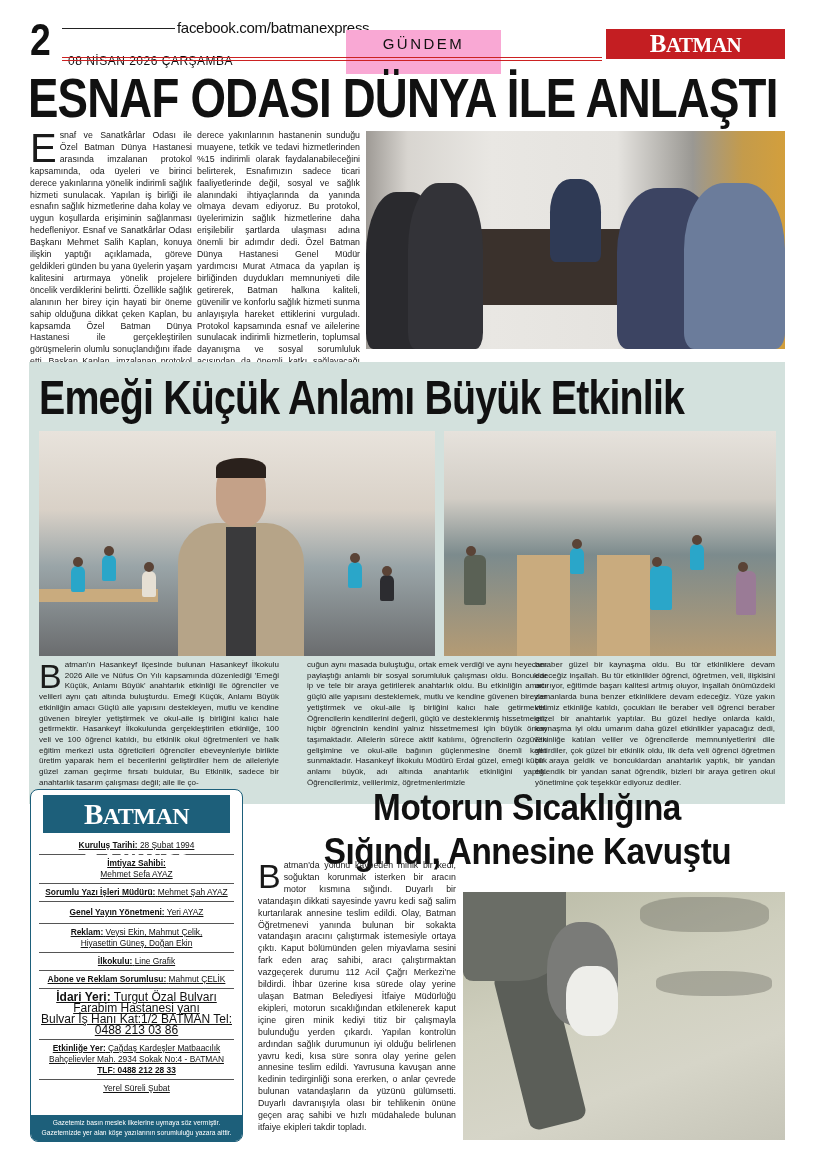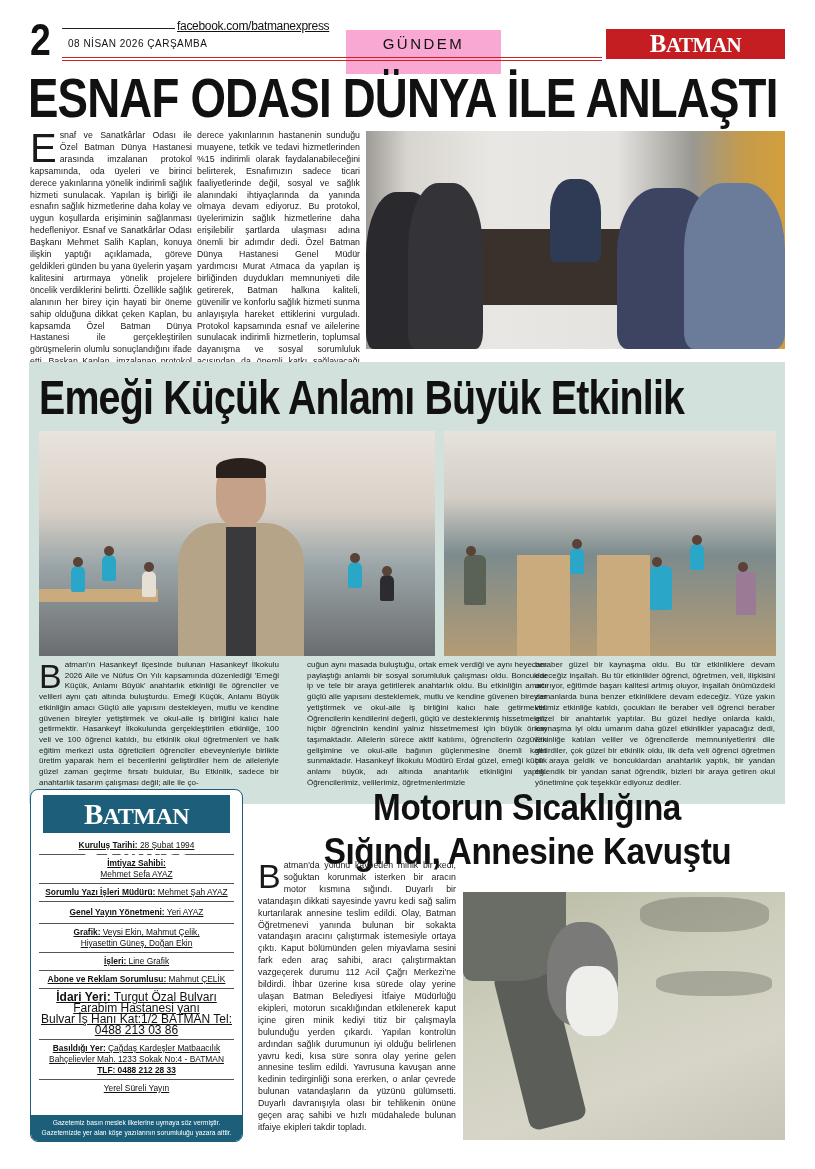--- a/index.html
+++ b/index.html
@@ -3,22 +3,22 @@
 <meta charset="utf-8">
 <style>
   * { box-sizing: border-box; margin: 0; padding: 0; }
   html, body { width: 815px; height: 1169px; background: #fff; overflow: hidden; }
   body { position: relative; font-family: "Liberation Sans", sans-serif; color: #111; }
 
   
   .page-num { position: absolute; left: 30px; top: 18px; font-size: 44px; font-weight: bold; line-height: 1; transform: scaleX(0.85); transform-origin: left; color: #111; }
   .fb { position: absolute; left: 62px; top: 19px; width: 235px; height: 10px; }
   .fb .line { position: absolute; left: 0; top: 9px; width: 113px; border-top: 1px solid #222; }
-  .fb .txt { position: absolute; left: 115px; top: 0; font-size: 12px; letter-spacing: -0.3px; text-decoration: underline; }
-  .date { position: absolute; left: 68px; top: 38px; font-size: 10px; letter-spacing: 0.5px; text-align: right; }
+  .fb .txt { position: absolute; left: 115px; top: 0; font-size: 15px; letter-spacing: -0.3px; }
+  .date { position: absolute; left: 68px; top: 54px; font-size: 12px; letter-spacing: 0.5px; text-align: right; }
   .section-tab { position: absolute; left: 346px; top: 30px; width: 155px; height: 44px; background: #f9a8d4; text-align: center; font-size: 15px; letter-spacing: 2.5px; line-height: 28px; font-weight: normal; }
   .header-rule { position: absolute; left: 62px; top: 57px; width: 540px; border-top: 1.5px solid #c22; }
   .header-rule2 { position: absolute; left: 62px; top: 60px; width: 540px; border-top: 0.5px solid #c22; }
   .logo-top { position: absolute; left: 606px; top: 29px; width: 179px; height: 30px; background: #c41e22; color: #fff; font-family: "Liberation Serif", serif; font-weight: bold; font-size: 21px; line-height: 30px; text-align: center; letter-spacing: -0.5px; }
   .logo-top .big { font-size: 25px; }
 
   
   .h1 { position: absolute; left: 28px; top: 68px; width: 760px; font-size: 55px; font-weight: bold; line-height: 60px; letter-spacing: -1px; transform: scaleX(0.83); transform-origin: left; white-space: nowrap; font-family: "Liberation Sans", sans-serif; }
 
   .col { position: absolute; font-size: 8.8px; line-height: 11.9px; text-align: justify; color: #1a1a1a; }
@@ -124,26 +124,26 @@
 <div class="col3 c3a"><span class="dropcap2">B</span><span>atman'ın Hasankeyf ilçesinde bulunan Hasankeyf İlkokulu 2026 Aile ve Nüfus On Yılı kapsamında düzenlediği 'Emeği Küçük, Anlamı Büyük' anahtarlık etkinliği ile öğrenciler ve velileri aynı çatı altında buluşturdu. Emeği Küçük, Anlamı Büyük etkinliğin amacı Güçlü aile yapısını destekleyen, mutlu ve kendine güvenen bireyler yetiştirmek ve okul-aile iş birliğini kalıcı hale getirmektir. Hasankeyf İlkokulunda gerçekleştirilen etkinliğe, 100 veli ve 100 öğrenci katıldı, bu etkinlik okul öğretmenleri ve halk eğitim merkezi usta öğreticileri öğrenciler ebeveynleriyle birlikte üretim yaparak hem el becerilerini geliştirdiler hem de aileleriyle güzel zaman geçirme fırsatı buldular, Bu Etkinlik, sadece bir anahtarlık tasarım çalışması değil; aile ile ço-</span></div>
 <div class="col3 c3b">cuğun aynı masada buluştuğu, ortak emek verdiği ve aynı heyecanı paylaştığı anlamlı bir sosyal sorumluluk çalışması oldu. Boncuklar ip ve tele bir araya getirilerek anahtarlık oldu. Bu etkinliğin amacı güçlü aile yapısını desteklemek, mutlu ve kendine güvenen bireyler yetiştirmek ve okul-aile iş birliğini kalıcı hale getirmektir. Öğrencilerin kendilerini değerli, güçlü ve desteklenmiş hissetmeleri; hiçbir öğrencinin kendini yalnız hissetmemesi için büyük önem taşımaktadır. Ailelerin sürece aktif katılımı, öğrencilerin özgüven gelişimine ve okul-aile bağının güçlenmesine önemli katkı sunmaktadır. Hasankeyf İlkokulu Müdürü Erdal güzel, emeği küçük anlamı büyük, adı altında anahtarlık etkinliğini yaptık. Öğrencilerimiz, velilerimiz, öğretmenlerimizle</div>
 <div class="col3 c3c">beraber güzel bir kaynaşma oldu. Bu tür etkinliklere devam edeceğiz inşallah. Bu tür etkinlikler öğrenci, öğretmen, veli, ilişkisini artırıyor, eğitimde başarı kalitesi artmış oluyor, inşallah önümüzdeki zamanlarda buna benzer etkinliklere devam edeceğiz. Yüze yakın velimiz etkinliğe katıldı, çocukları ile beraber veli öğrenci beraber güzel bir anahtarlık yaptılar. Bu güzel hediye onlarda kaldı, kaynaşma iyi oldu umarım daha güzel etkinlikler yapacağız dedi, Etkinliğe katılan veliler ve öğrencilerde memnuniyetlerini dile getirdiler, çok güzel bir etkinlik oldu, ilk defa veli öğrenci öğretmen bir araya geldik ve boncuklardan anahtarlık yaptık, bir yandan eğlendik bir yandan sanat öğrendik, bizleri bir araya getiren okul yönetimine çok teşekkür ediyoruz dediler.</div>
 
 <div class="mast">
   <div class="mast-logo"><span class="big">B</span><span>ATMAN </span><span class="big">E</span><span>XPRESS</span></div>
   <div class="mrow"><b>Kuruluş Tarihi:</b> <span>28 Şubat 1994</span></div>
   <div class="mrow"><b>İmtiyaz Sahibi:</b><br><span>Mehmet Sefa AYAZ</span></div>
   <div class="mrow"><b>Sorumlu Yazı İşleri Müdürü:</b> <span>Mehmet Şah AYAZ</span></div>
   <div class="mrow" style="padding:5px 0;"><b>Genel Yayın Yönetmeni:</b> <span>Yeri AYAZ</span></div>
-  <div class="mrow"><b>Grafik:</b> <span>Veysi Ekin, Mahmut Çelik,</span><br><span>Hiyasettin Güneş, Doğan Ekin</span></div>
-  <div class="mrow"><b>İşleri:</b> <span>Line Grafik</span></div>
+  <div class="mrow"><b>Reklam:</b> <span>Veysi Ekin, Mahmut Çelik,</span><br><span>Hiyasettin Güneş, Doğan Ekin</span></div>
+  <div class="mrow"><b>İlkokulu:</b> <span>Line Grafik</span></div>
   <div class="mrow"><b>Abone ve Reklam Sorumlusu:</b> <span>Mahmut ÇELİK</span></div>
   <div class="mrow" style="font-size:12px;"><b>İdari Yeri:</b> <span>Turgut Özal Bulvarı Farabim Hastanesi yanı</span><br><span>Bulvar İş Hanı Kat:1/2 BATMAN Tel: 0488 213 03 86</span></div>
-  <div class="mrow"><b>Basıldığı Yer:</b> <span>Çağdaş Kardeşler Matbaacılık</span><br><span>Bahçelievler Mah. 1233 Sokak No:4  -  BATMAN</span><br><b>TLF: 0488 212 28 33</b></div>
-  <div class="mrow last">Yerel Süreli Yayın</div>
+  <div class="mrow"><b>Etkinliğe Yer:</b> <span>Çağdaş Kardeşler Matbaacılık</span><br><span>Bahçelievler Mah. 2934 Sokak No:4  -  BATMAN</span><br><b>TLF: 0488 212 28 33</b></div>
+  <div class="mrow last">Yerel Süreli Şubat</div>
   <div class="mast-foot"><span>Gazetemiz basın meslek ilkelerine uymaya söz vermiştir.</span><br><span>Gazetemizde yer alan köşe yazılarının sorumluluğu yazara aittir.</span></div>
 </div>
 
 <h2 class="h3"><span>Motorun Sıcaklığına</span><br><span>Sığındı, Annesine Kavuştu</span></h2>
 <div class="col4"><span class="dropcap2">B</span><span>atman'da yolunu kaybeden minik bir kedi, soğuktan korunmak isterken bir aracın motor kısmına sığındı. Duyarlı bir vatandaşın dikkati sayesinde yavru kedi sağ salim kurtarılarak annesine teslim edildi. Olay, Batman Öğretmenevi yanında bulunan bir sokakta vatandaşın aracını çalıştırmak istemesiyle ortaya çıktı. Kaput bölümünden gelen miyavlama sesini fark eden araç sahibi, aracı çalıştırmaktan vazgeçerek durumu 112 Acil Çağrı Merkezi'ne bildirdi. İhbar üzerine kısa sürede olay yerine ulaşan Batman Belediyesi İtfaiye Müdürlüğü ekipleri, motorun sıcaklığından etkilenerek kaput içine giren minik kediyi titiz bir çalışmayla bulunduğu yerden çıkardı. Yapılan kontrolün ardından sağlık durumunun iyi olduğu belirlenen yavru kedi, kısa süre sonra olay yerine gelen annesine teslim edildi. Yavrusuna kavuşan anne kedinin tedirginliği sona ererken, o anlar çevrede bulunan vatandaşların da yüzünü gülümsetti. Duyarlı davranışıyla olası bir tehlikenin önüne geçen araç sahibi ve hızlı müdahalede bulunan itfaiye ekipleri takdir topladı.</span></div>
 <div class="photo4">
   <div class="shadow" style="left:55%;top:2%;width:40%;height:14%;border-radius:40%;"></div>
   <div class="shadow" style="left:60%;top:32%;width:36%;height:10%;border-radius:40%;"></div>
   <div class="leg"></div>
   <div class="glove"></div>

